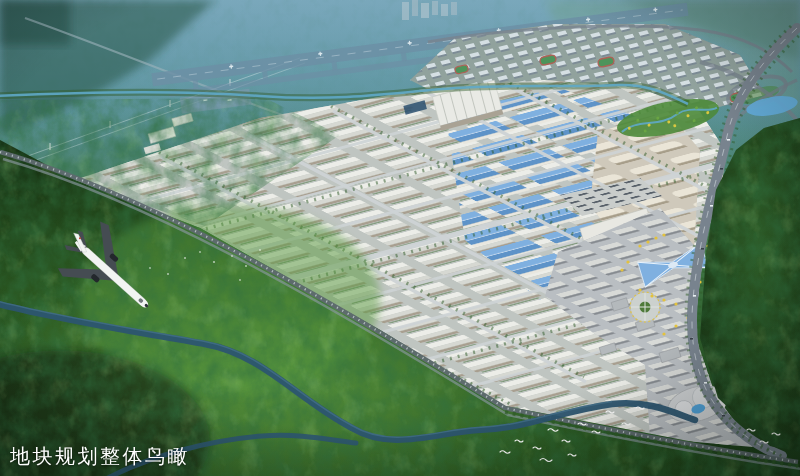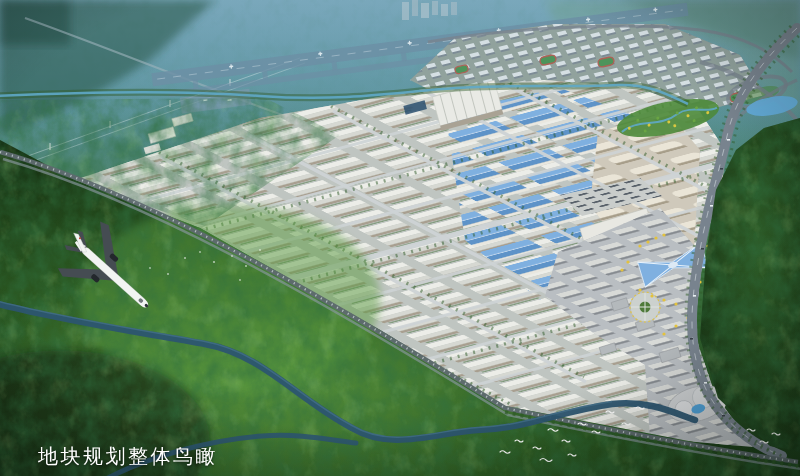--- a/index.html
+++ b/index.html
@@ -8,21 +8,20 @@
     font-family:"Liberation Sans","DejaVu Sans",sans-serif;
     background:#3c7245;
   }
   .stage svg{display:block;width:800px;height:476px;}
   .caption{
     position:absolute;left:10px;top:443px;
     font-size:20px;font-weight:500;letter-spacing:2.5px;
     color:var(--caption-color,#ffffff);
     text-shadow:0 1px 3px rgba(0,0,0,.65);
     white-space:nowrap;
-    margin-left:28px;
   }
   
   .cGround{fill:var(--ground-gray,#bfc5c1);}
   .cRoofW{fill:var(--roof-white,#ecede8);}
   .cRoofS{fill:var(--roof-shade,#d6d8d2);}
   .cWall{fill:var(--wall-tan,#a89f90);}
   .cRoofB{fill:var(--roof-blue,#7fb0e0);}
   .cRoofBD{fill:var(--roof-blue-dark,#5e93c8);}
   .cRes{fill:var(--res-block,#dfe5e8);}
   .cResS{fill:var(--res-side,#77828c);}

